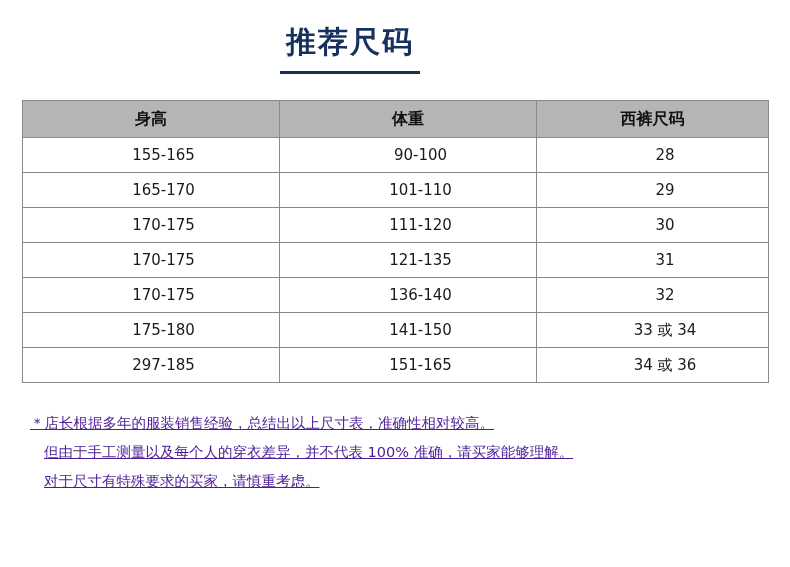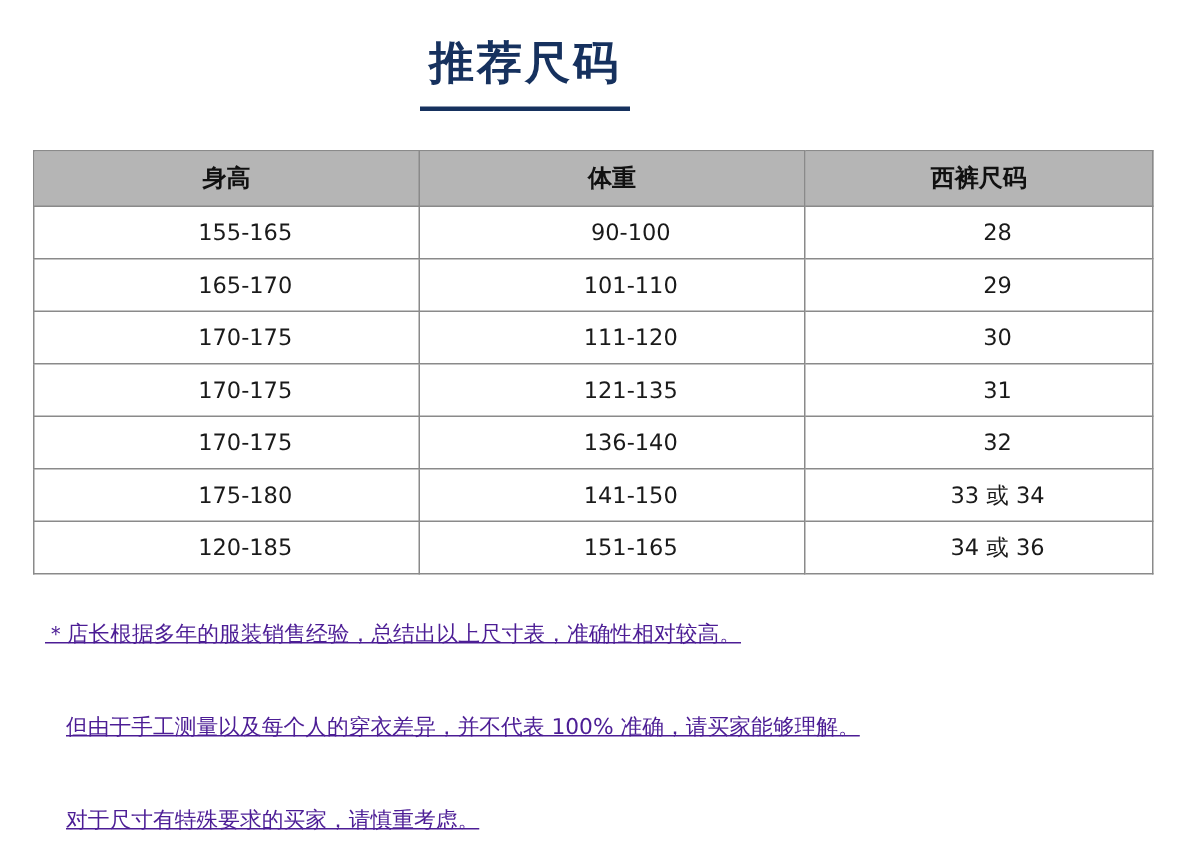--- a/index.html
+++ b/index.html
@@ -71,21 +71,20 @@
     font-size: 14.5px;
     line-height: 2.0;
     color: #4c1d95;
     text-decoration: underline;
   }
   .notes div {
     white-space: pre;
   }
   .note-indent {
     padding-left: 14px;
-    margin-top: 33px;
   }
 </style>
 </head>
 <body>
 
 <div class="page">
 
   <div class="title-wrap">
     <span class="title">推荐尺码</span>
   </div>
@@ -129,21 +128,21 @@
           <td>170-175</td>
           <td>136-140</td>
           <td>32</td>
         </tr>
         <tr>
           <td>175-180</td>
           <td>141-150</td>
           <td>33 或 34</td>
         </tr>
         <tr>
-          <td>120-185</td>
+          <td>297-185</td>
           <td>151-165</td>
           <td>34 或 36</td>
         </tr>
       </tbody>
     </table>
   </div>
 
   <div class="notes">
     <div>＊店长根据多年的服装销售经验，总结出以上尺寸表，准确性相对较高。</div>
     <div class="note-indent">但由于手工测量以及每个人的穿衣差异，并不代表 100% 准确，请买家能够理解。</div>

